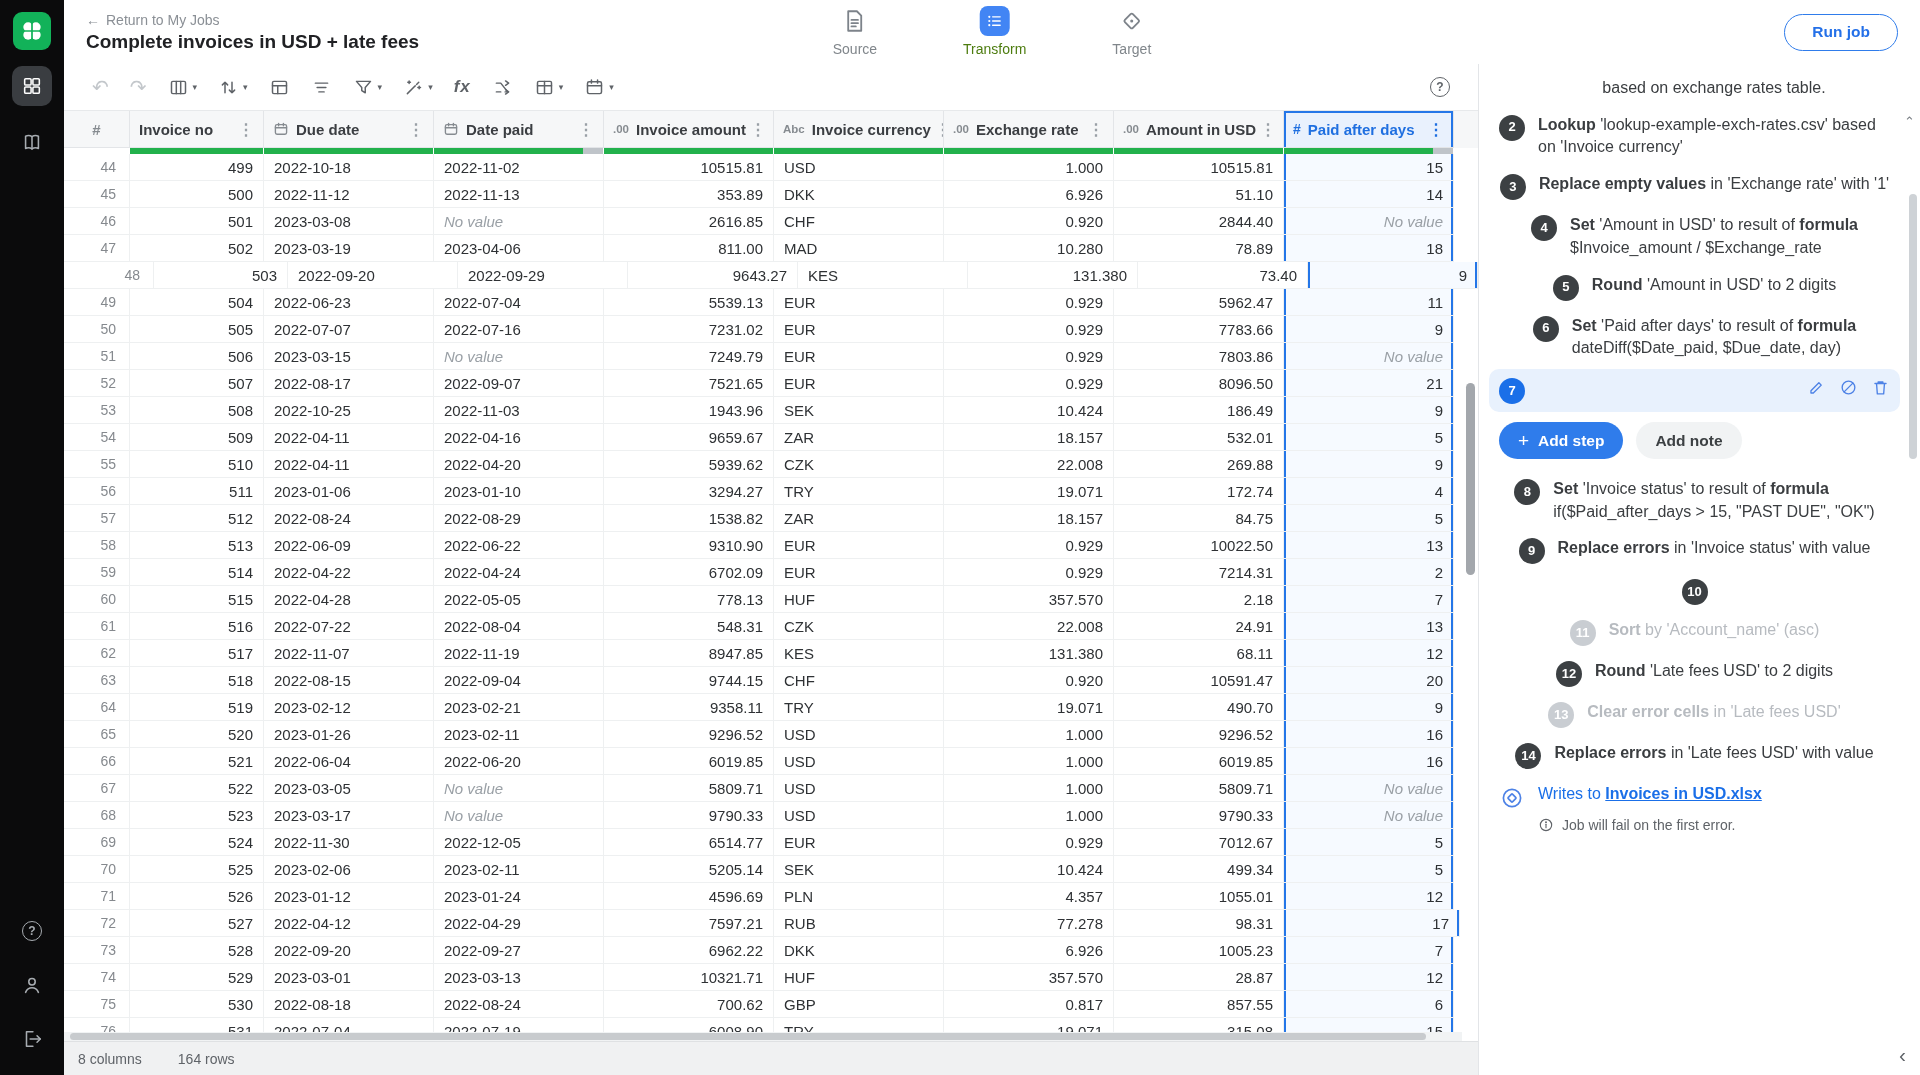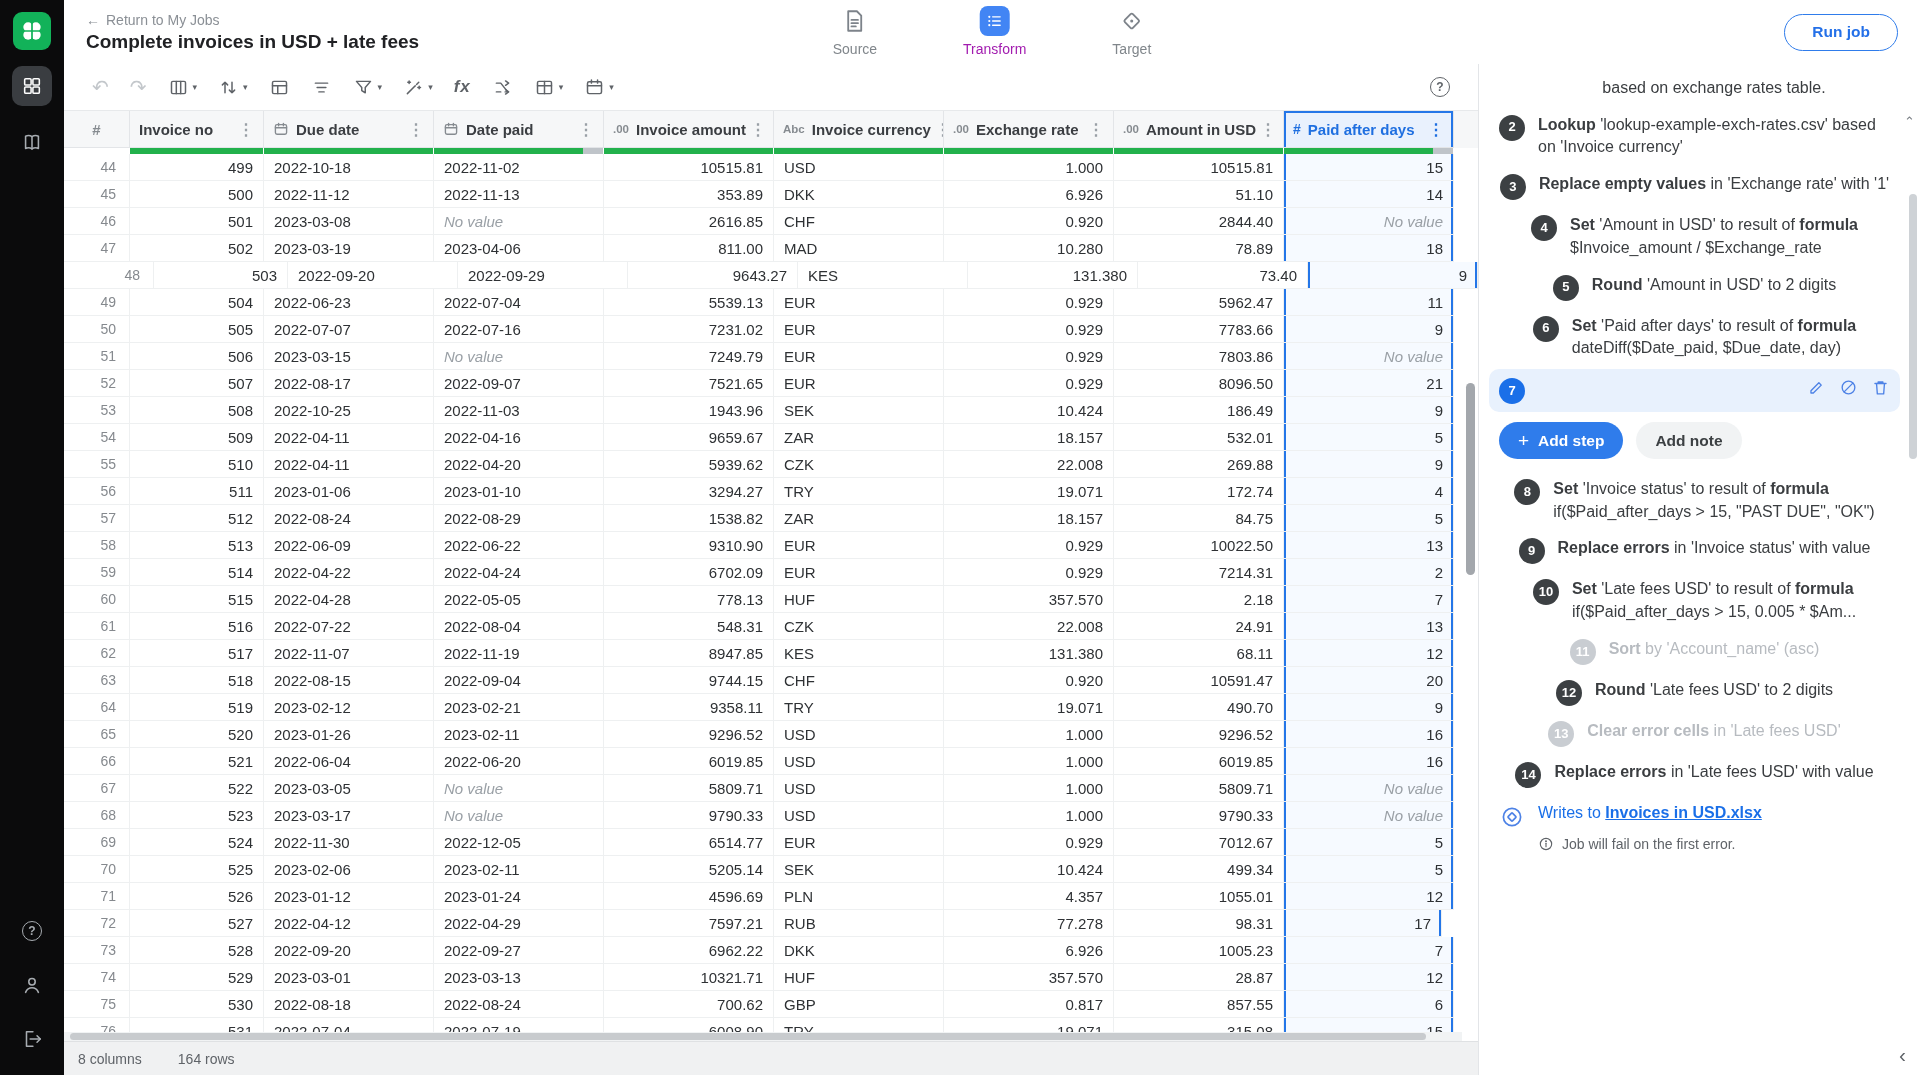--- a/index.html
+++ b/index.html
@@ -23,21 +23,21 @@
   .back { display:flex; align-items:center; gap:6px; font-size:14px; color:#8a8f95; cursor:pointer; margin-bottom:3px; }
   .topbar-left { display:flex; flex-direction:column; justify-content:center; }
   .page-title { font-size:19px; font-weight:700; color:#202124; }
   .stepper { position:absolute; left:50%; transform:translateX(-50%); top:6px; display:flex; gap:86px; }
   .stepper-item { display:flex; flex-direction:column; align-items:center; gap:5px; cursor:pointer; }
   .stepper-icon { width:30px; height:30px; display:flex; align-items:center; justify-content:center; color:#7d838a; }
   .stepper-icon svg { width:26px; height:26px; }
   .stepper-item.active .stepper-icon { background:#4285f4; color:#fff; border-radius:8px; }
   .stepper-item.active .stepper-icon svg { width:20px; height:20px; }
   .stepper-label { font-size:14px; color:#80868b; }
-  .stepper-item.active .stepper-label { color:#a21caf; }
+  .stepper-item.active .stepper-label { color:#4d7c0f; }
   .run-btn { margin-left:auto; height:37px; padding:0 27px; border-radius:19px; border:1.5px solid #2f7ceb; background:#fff; color:#2470e8; font-size:15.5px; font-weight:600; font-family:inherit; cursor:pointer; }
 
   .content { flex:1; display:flex; min-height:0; }
 
   
   .table-area { flex:1; display:flex; flex-direction:column; min-width:0; }
   .toolbar { height:46px; flex:0 0 auto; display:flex; align-items:center; gap:21px; padding:0 28px; color:#5f6368; }
   .tool { display:flex; align-items:center; gap:3px; cursor:pointer; }
   .tool svg { width:21px; height:21px; }
   .tool.disabled { color:#c3c7cb; cursor:default; }
@@ -681,21 +681,21 @@
               </div>
               <div class="tr">
                 <div class="td rownum" style="width: 66px;">72</div>
                 <div class="td r" style="width: 134px;">527</div>
                 <div class="td" style="width: 170px;">2022-04-12</div>
                 <div class="td" style="width: 170px;">2022-04-29</div>
                 <div class="td r" style="width: 170px;">7597.21</div>
                 <div class="td" style="width: 170px;">RUB</div>
                 <div class="td r" style="width: 170px;">77.278</div>
                 <div class="td r" style="width: 170px;">98.31</div>
-                <div class="td r selc" style="width: 158px;">17</div>
+                <div class="td r selc" style="width: 176px;">17</div>
               </div>
               <div class="tr">
                 <div class="td rownum" style="width: 66px;">73</div>
                 <div class="td r" style="width: 134px;">528</div>
                 <div class="td" style="width: 170px;">2022-09-20</div>
                 <div class="td" style="width: 170px;">2022-09-27</div>
                 <div class="td r" style="width: 170px;">6962.22</div>
                 <div class="td" style="width: 170px;">DKK</div>
                 <div class="td r" style="width: 170px;">6.926</div>
                 <div class="td r" style="width: 170px;">1005.23</div>
@@ -797,21 +797,20 @@
             <div class="step">
               <span class="num">8</span>
               <div class="body"><span><b>Set</b><span> 'Invoice status' to result of </span><b>formula</b></span><div class="formula">if($Paid_after_days &gt; 15, "PAST DUE", "OK")</div></div>
             </div>
             <div class="step">
               <span class="num">9</span>
               <div class="body"><span><b>Replace errors</b><span> in 'Invoice status' with value</span></span></div>
             </div>
             <div class="step">
               <span class="num">10</span>
-              <div class="body"><span><b>Set</b><span> 'Late fees USD' to result of </span><b>formula</b></span><div class="formula">if($Paid_after_days &gt; 15, 0.005 * $Am...</div></div>
             </div>
             <div class="step disabled">
               <span class="num">11</span>
               <div class="body"><span><b>Sort</b><span> by 'Account_name' (asc)</span></span></div>
             </div>
             <div class="step">
               <span class="num">12</span>
               <div class="body"><span><b>Round</b><span> 'Late fees USD' to 2 digits</span></span></div>
             </div>
             <div class="step disabled">

